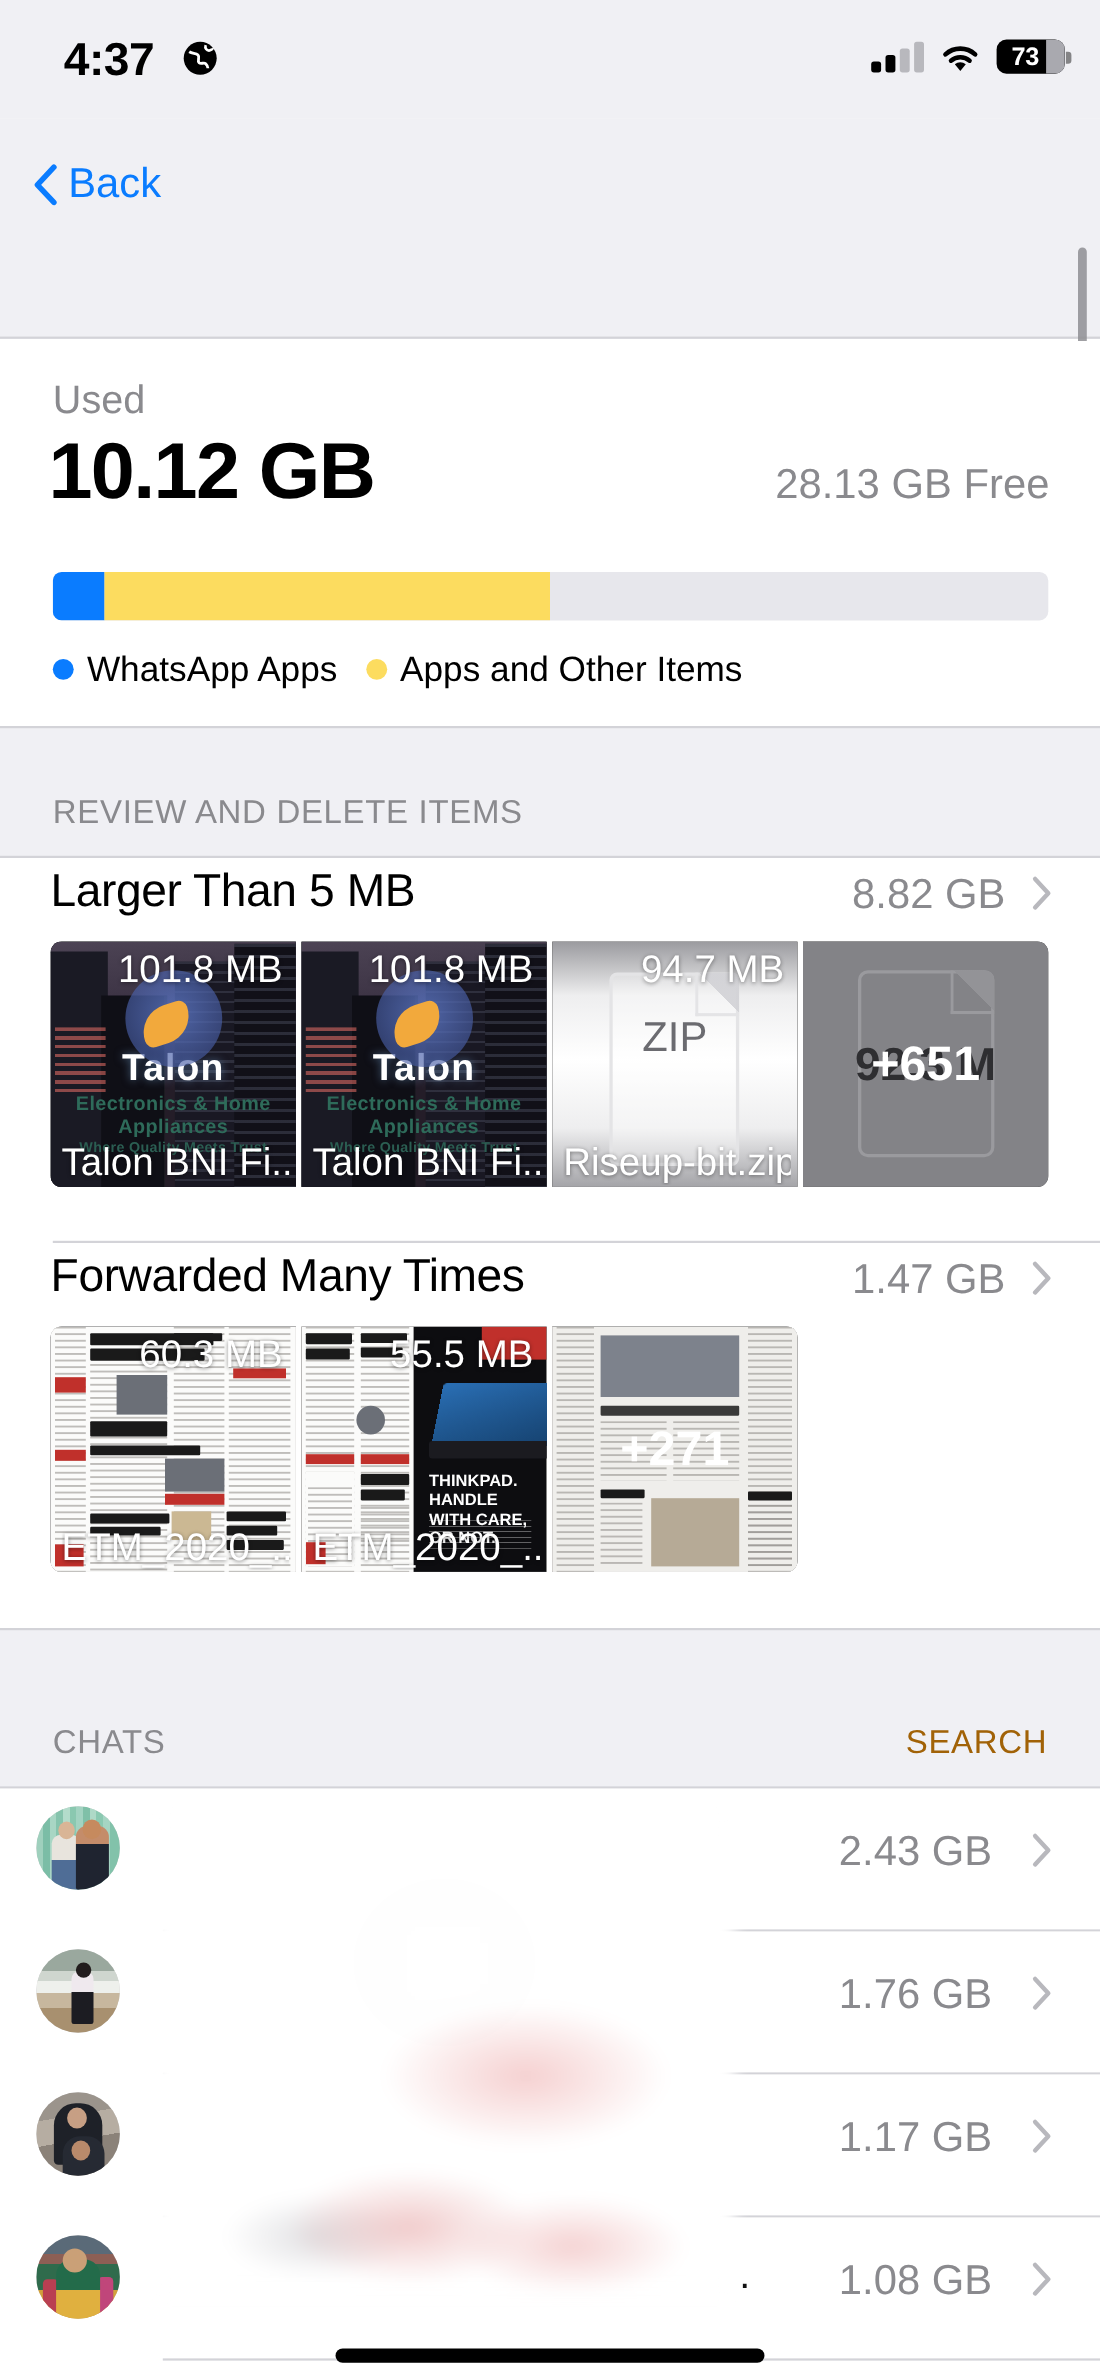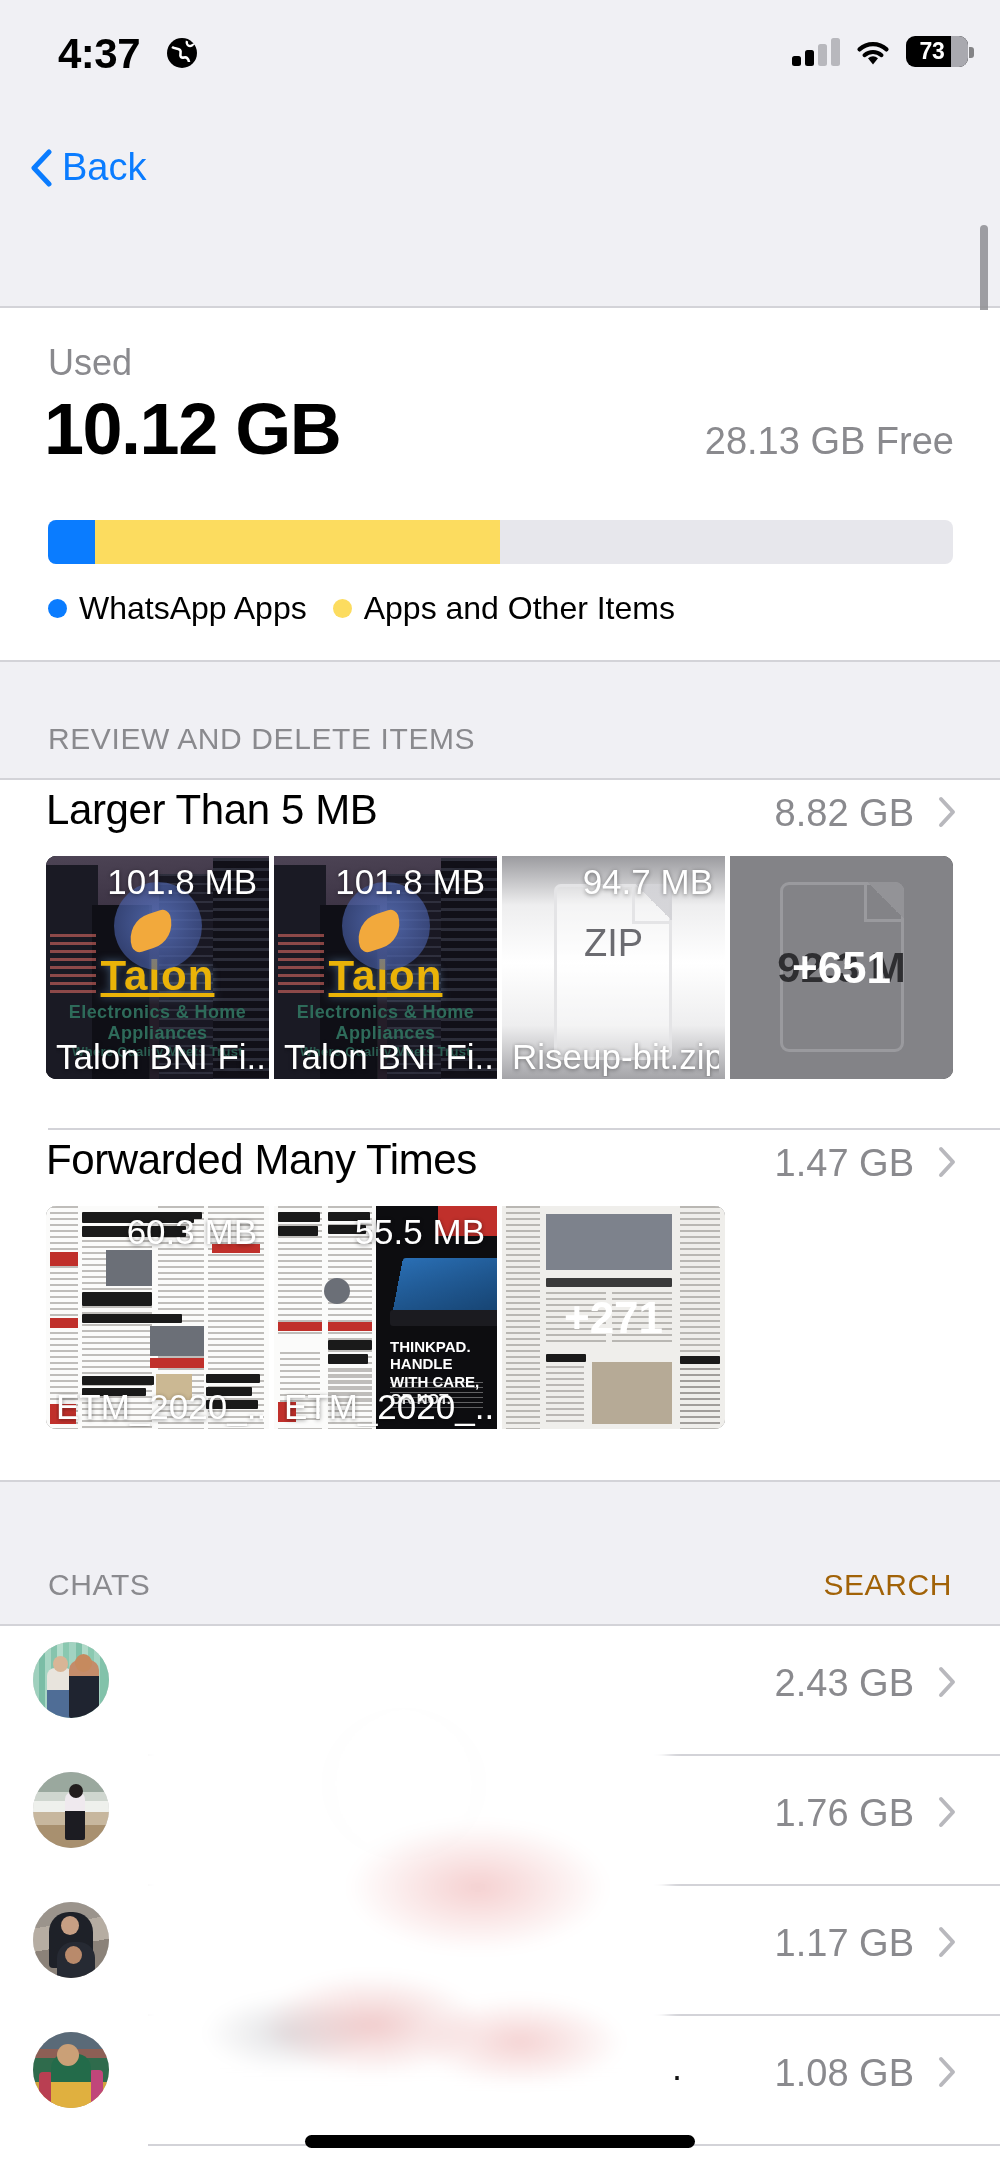--- a/index.html
+++ b/index.html
@@ -174,23 +174,22 @@
     position: relative; width: 88px; height: 88px; margin: 0 auto; border-radius: 50%;
     background: radial-gradient(circle at 50% 45%, rgba(90,115,190,.85), rgba(60,80,150,.55));
   }
   .talon-beak {
     position: absolute; left: 14px; top: 32px; width: 46px; height: 34px;
     border-radius: 26px 8px 26px 8px; background: #f2a93c;
     transform: rotate(-18deg);
   }
   .talon-word {
     margin-top: -18px;
-    font-size: 42px; font-weight: 700; color: #eab308; letter-spacing: 1px;
+    font-size: 34px; font-weight: 700; color: #ffffff; letter-spacing: 1px;
     text-shadow: 0 0 8px rgba(120,170,220,.5);
-    text-decoration: underline;
   }
   .talon-sub {
     margin-top: 2px; font-size: 18px; font-weight: 700; color: #2e6b5a; letter-spacing: .4px;
   }
   .talon-sub2 { font-size: 13px; font-weight: 700; color: #2b5e52; letter-spacing: .3px; }
 
   
   .art-zip {
     position: absolute; inset: 0;
     background: linear-gradient(180deg,#9b9b9f 0%,#eeeeef 22%,#ffffff 48%,#eeeeef 76%,#a4a4a8 100%);
@@ -292,21 +291,21 @@
   .vid-stand {
     position: absolute; left: 38px; top: 126px; width: 7px; height: 56px; background: #1a1c20;
   }
 
   
   .chat-row { position: absolute; left: 0; width: 1000px; height: 130px; background: #fff; }
   .chat-avatar {
     position: absolute; left: 33px; top: 16px; width: 76px; height: 76px;
     border-radius: 50%; overflow: hidden; background: #ccc;
   }
-  .chat-size { position: absolute; right: 86px; top: 36px; font-size: 38px; color: #8a8a8e; }
+  .chat-size { position: absolute; right: 98px; top: 36px; font-size: 38px; color: #8a8a8e; }
   .chat-chev { position: absolute; right: 44px; top: 40px; width: 18px; height: 32px; }
   .chat-divider { position: absolute; left: 148px; right: 0; bottom: 0; height: 2px; background: #d3d3d8; }
 
   
   .av1 { position: absolute; inset: 0;
     background: linear-gradient(90deg,#9fd0bd 0 8%,#7bbda6 8% 16%,#a8d6c4 16% 24%,#86c4ad 24% 32%,
       #b3dccb 32% 40%,#8ac8b0 40% 48%,#a2d3c1 48% 56%,#7fc0a8 56% 64%,#aed9c7 64% 72%,
       #8bc9b1 72% 80%,#a5d5c3 80% 88%,#82c2aa 88% 100%); }
   .av1 .p-a { position: absolute; left: 14px; bottom: 0; width: 26px; height: 50px;
     background: linear-gradient(180deg,#e8e4dd 0 45%,#4f6d96 45% 100%); border-radius: 8px 8px 2px 2px; }

